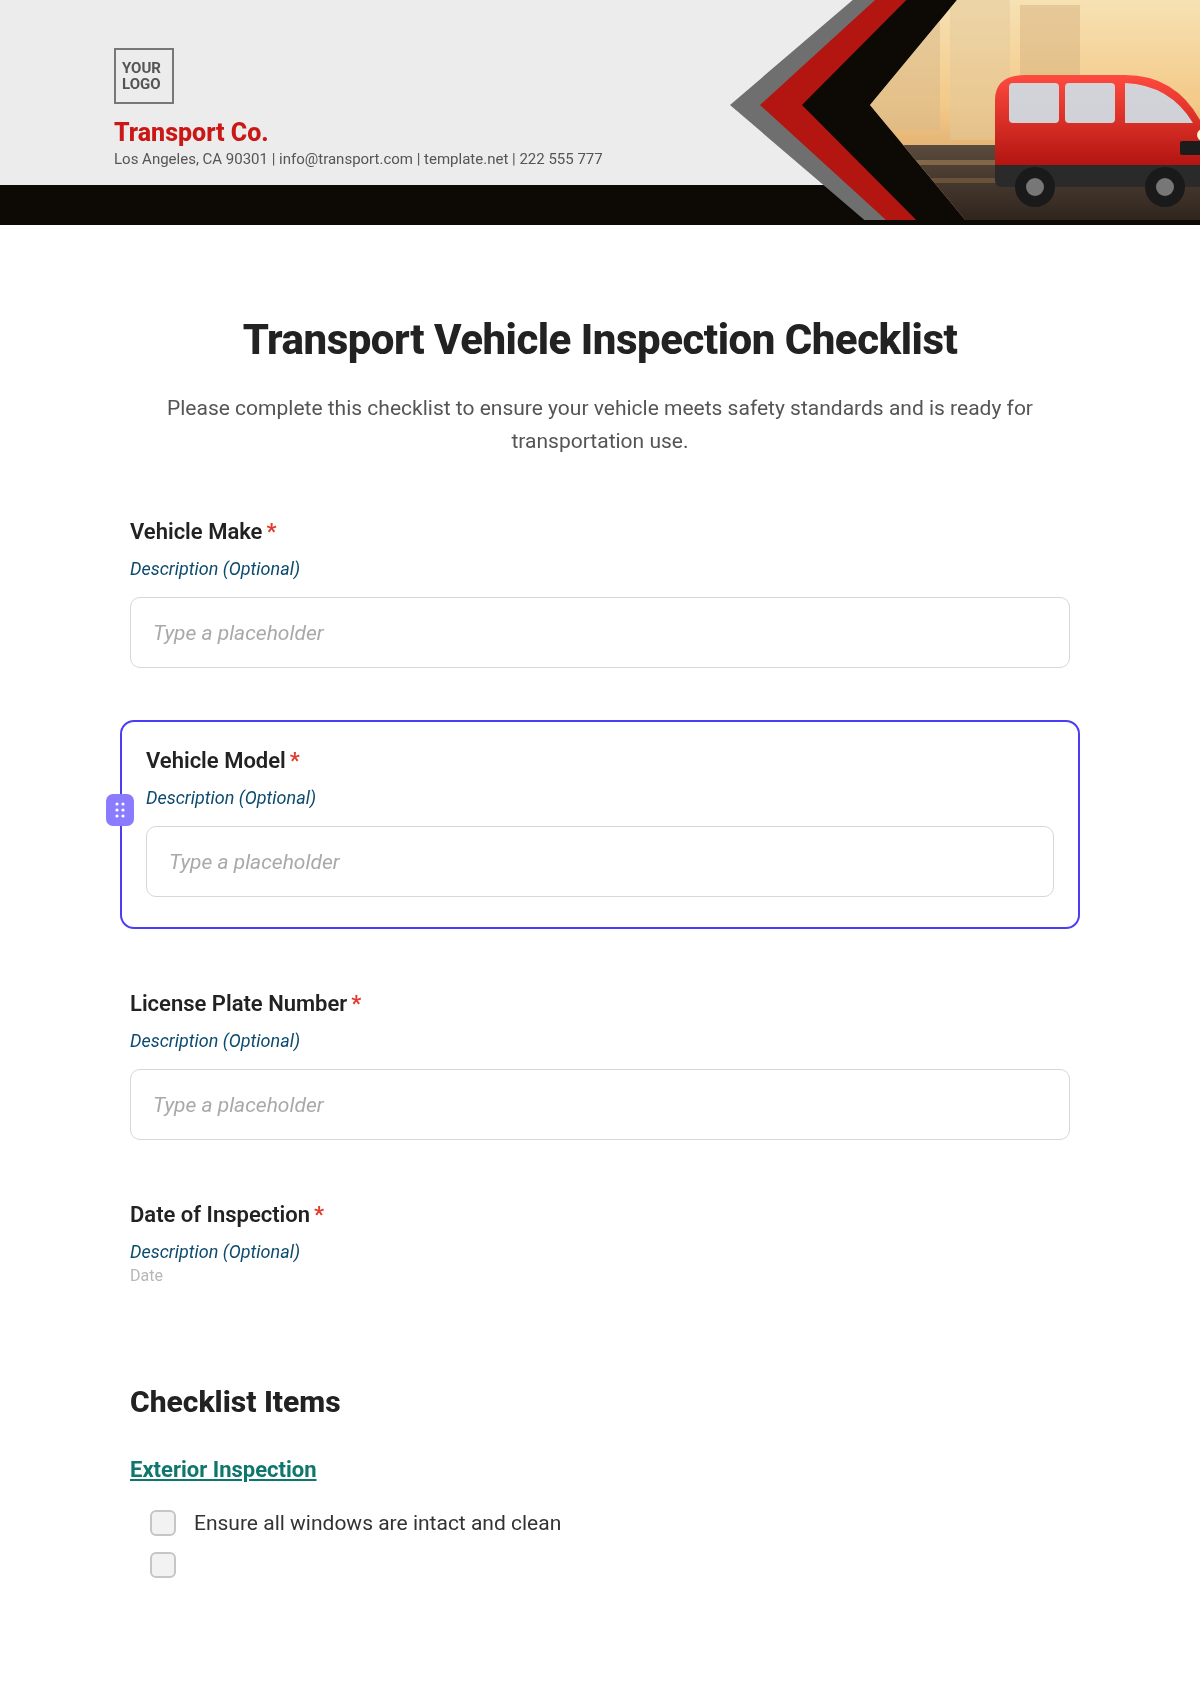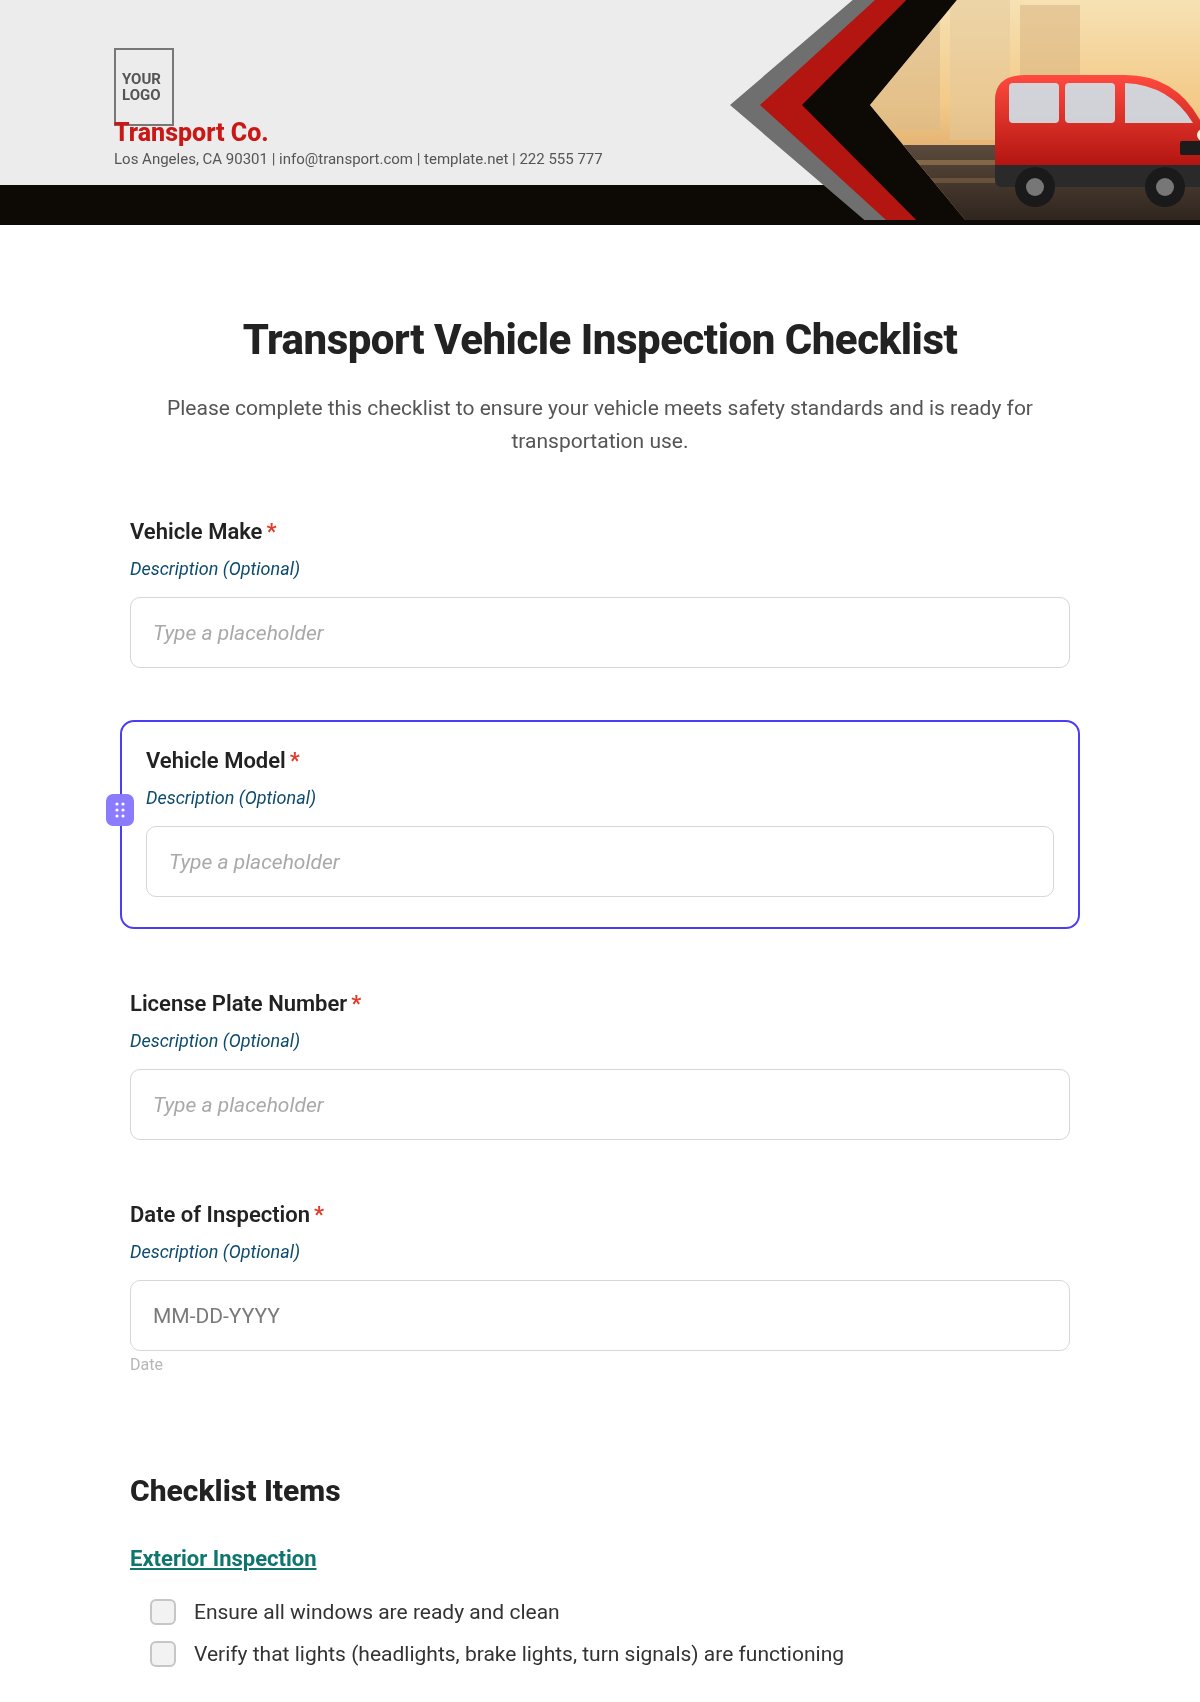--- a/index.html
+++ b/index.html
@@ -3,21 +3,21 @@
 <meta charset="utf-8">
 <style>
   * { box-sizing: border-box; margin: 0; padding: 0; }
   html, body { width: 1200px; font-family: -apple-system, BlinkMacSystemFont, "Segoe UI", Roboto, Helvetica, Arial, sans-serif; color:#222; }
   body { background:#fff; }
 
   
   .hdr { position:relative; width:1200px; height:225px; background:#ececec; overflow:hidden; }
   .hdr .darkbar { position:absolute; left:0; bottom:0; width:1200px; height:40px; background:#0d0a06; }
   
-  .logo-box { position:absolute; left:114px; top:48px; width:60px; height:78px; border:2px solid #777; display:flex; align-items:center; justify-content:center; font-size:15px; font-weight:700; color:#555; line-height:1.1; text-align:left; padding:4px 6px; }
+  .logo-box { position:absolute; left:114px; top:48px; width:60px; height:56px; border:2px solid #777; display:flex; align-items:center; justify-content:center; font-size:15px; font-weight:700; color:#555; line-height:1.1; text-align:left; padding:4px 6px; }
   .company { position:absolute; left:114px; top:118px; font-size:25px; font-weight:800; color:#c91815; }
   .contact { position:absolute; left:114px; top:150px; font-size:15px; color:#555; }
   
   .chev { position:absolute; top:-10px; right:-10px; width:640px; height:250px; }
   
   .chev .g { position:absolute; top:0; right:0; width:480px; height:230px; background:#6f6f6f; clip-path: polygon(0 0, 100% 0, 100% 100%, 28% 100%, 0 50%, 28% 0); }
   .chev .r { position:absolute; top:0; right:0; width:450px; height:230px; background:#b31510; clip-path: polygon(0 0, 100% 0, 100% 100%, 28% 100%, 0 50%, 28% 0); }
   .chev .k { position:absolute; top:0; right:0; width:408px; height:230px; background:#0d0a06; clip-path: polygon(0 0, 100% 0, 100% 100%, 28% 100%, 0 50%, 28% 0); }
   .chev .img { position:absolute; top:0; right:0; width:340px; height:230px; clip-path: polygon(0 0, 100% 0, 100% 100%, 28% 100%, 0 50%, 28% 0); overflow:hidden; }
   .chev .img svg { width:100%; height:100%; display:block; }
@@ -159,32 +159,28 @@
     <div class="input">
       <span>Type a placeholder</span>
     </div>
   </div>
 
   <div class="field">
     <div class="label">
       <span>Date of Inspection</span><span class="req">*</span>
     </div>
     <div class="desc">Description (Optional)</div>
-    <div class="input" style="font-style:normal; color:#7a7a7a;">
-      <span>MM-DD-YYYY</span>
-    </div>
     <div class="hint">Date</div>
   </div>
 
   <h2 class="section-title">Checklist Items</h2>
 
   <h3 class="group-title">Exterior Inspection</h3>
   <div class="check-list">
     <div class="check-item">
       <div class="chk"></div>
-      <div class="chk-label">Ensure all windows are ready and clean</div>
+      <div class="chk-label">Ensure all windows are intact and clean</div>
     </div>
     <div class="check-item">
       <div class="chk"></div>
-      <div class="chk-label">Verify that lights (headlights, brake lights, turn signals) are functioning</div>
     </div>
   </div>
 </div>
 
 </body></html>

